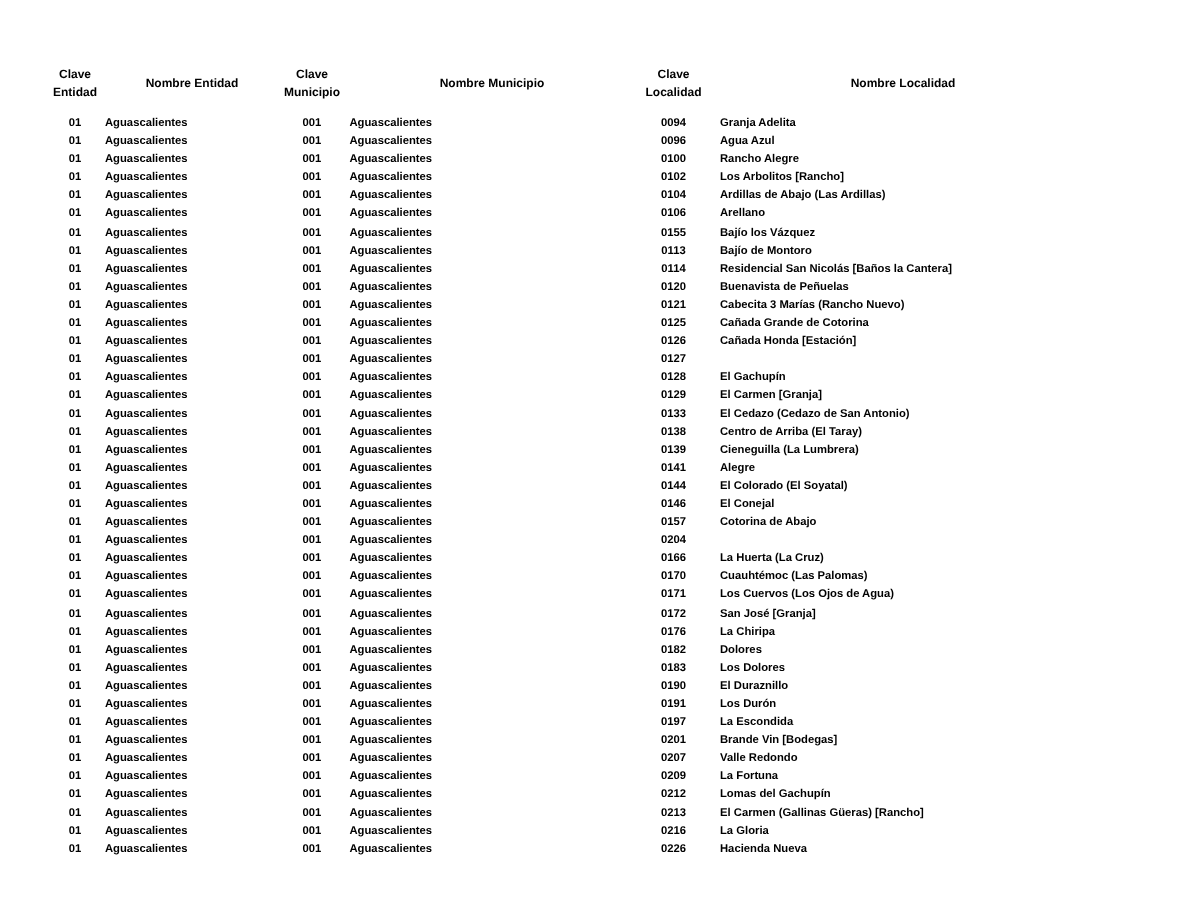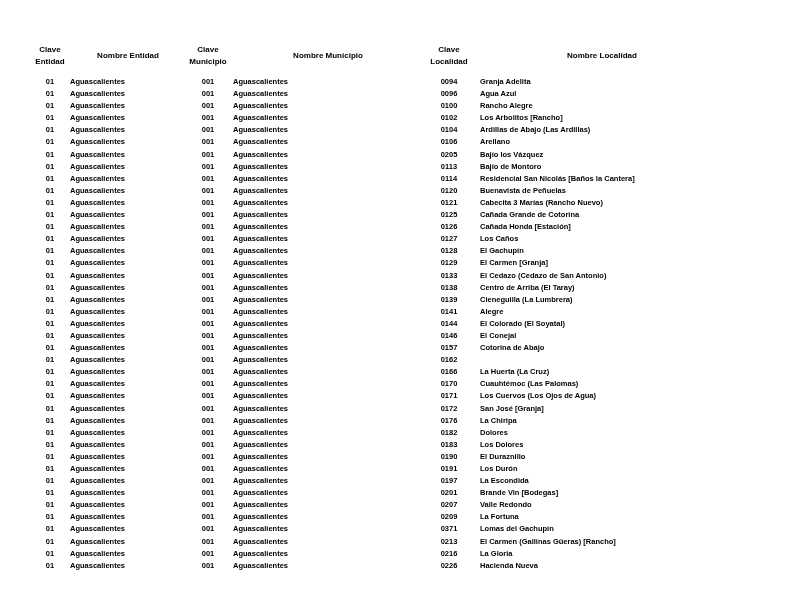--- a/index.html
+++ b/index.html
@@ -133,21 +133,21 @@
     <div class="cell name name-mun">Aguascalientes</div>
     <div class="cell code">0106</div>
     <div class="cell name name-loc">Arellano</div>
   </div>
 
   <div class="grid-row data-row">
     <div class="cell code">01</div>
     <div class="cell name">Aguascalientes</div>
     <div class="cell code">001</div>
     <div class="cell name name-mun">Aguascalientes</div>
-    <div class="cell code">0205</div>
+    <div class="cell code">0155</div>
     <div class="cell name name-loc">Bajío los Vázquez</div>
   </div>
 
   <div class="grid-row data-row">
     <div class="cell code">01</div>
     <div class="cell name">Aguascalientes</div>
     <div class="cell code">001</div>
     <div class="cell name name-mun">Aguascalientes</div>
     <div class="cell code">0113</div>
     <div class="cell name name-loc">Bajío de Montoro</div>
@@ -197,21 +197,20 @@
     <div class="cell code">0126</div>
     <div class="cell name name-loc">Cañada Honda [Estación]</div>
   </div>
 
   <div class="grid-row data-row">
     <div class="cell code">01</div>
     <div class="cell name">Aguascalientes</div>
     <div class="cell code">001</div>
     <div class="cell name name-mun">Aguascalientes</div>
     <div class="cell code">0127</div>
-    <div class="cell name name-loc">Los Caños</div>
   </div>
 
   <div class="grid-row data-row">
     <div class="cell code">01</div>
     <div class="cell name">Aguascalientes</div>
     <div class="cell code">001</div>
     <div class="cell name name-mun">Aguascalientes</div>
     <div class="cell code">0128</div>
     <div class="cell name name-loc">El Gachupín</div>
   </div>
@@ -286,21 +285,21 @@
     <div class="cell name name-mun">Aguascalientes</div>
     <div class="cell code">0157</div>
     <div class="cell name name-loc">Cotorina de Abajo</div>
   </div>
 
   <div class="grid-row data-row">
     <div class="cell code">01</div>
     <div class="cell name">Aguascalientes</div>
     <div class="cell code">001</div>
     <div class="cell name name-mun">Aguascalientes</div>
-    <div class="cell code">0162</div>
+    <div class="cell code">0204</div>
   </div>
 
   <div class="grid-row data-row">
     <div class="cell code">01</div>
     <div class="cell name">Aguascalientes</div>
     <div class="cell code">001</div>
     <div class="cell name name-mun">Aguascalientes</div>
     <div class="cell code">0166</div>
     <div class="cell name name-loc">La Huerta (La Cruz)</div>
   </div>
@@ -411,21 +410,21 @@
     <div class="cell name name-mun">Aguascalientes</div>
     <div class="cell code">0209</div>
     <div class="cell name name-loc">La Fortuna</div>
   </div>
 
   <div class="grid-row data-row">
     <div class="cell code">01</div>
     <div class="cell name">Aguascalientes</div>
     <div class="cell code">001</div>
     <div class="cell name name-mun">Aguascalientes</div>
-    <div class="cell code">0371</div>
+    <div class="cell code">0212</div>
     <div class="cell name name-loc">Lomas del Gachupín</div>
   </div>
 
   <div class="grid-row data-row">
     <div class="cell code">01</div>
     <div class="cell name">Aguascalientes</div>
     <div class="cell code">001</div>
     <div class="cell name name-mun">Aguascalientes</div>
     <div class="cell code">0213</div>
     <div class="cell name name-loc">El Carmen (Gallinas Güeras) [Rancho]</div>

